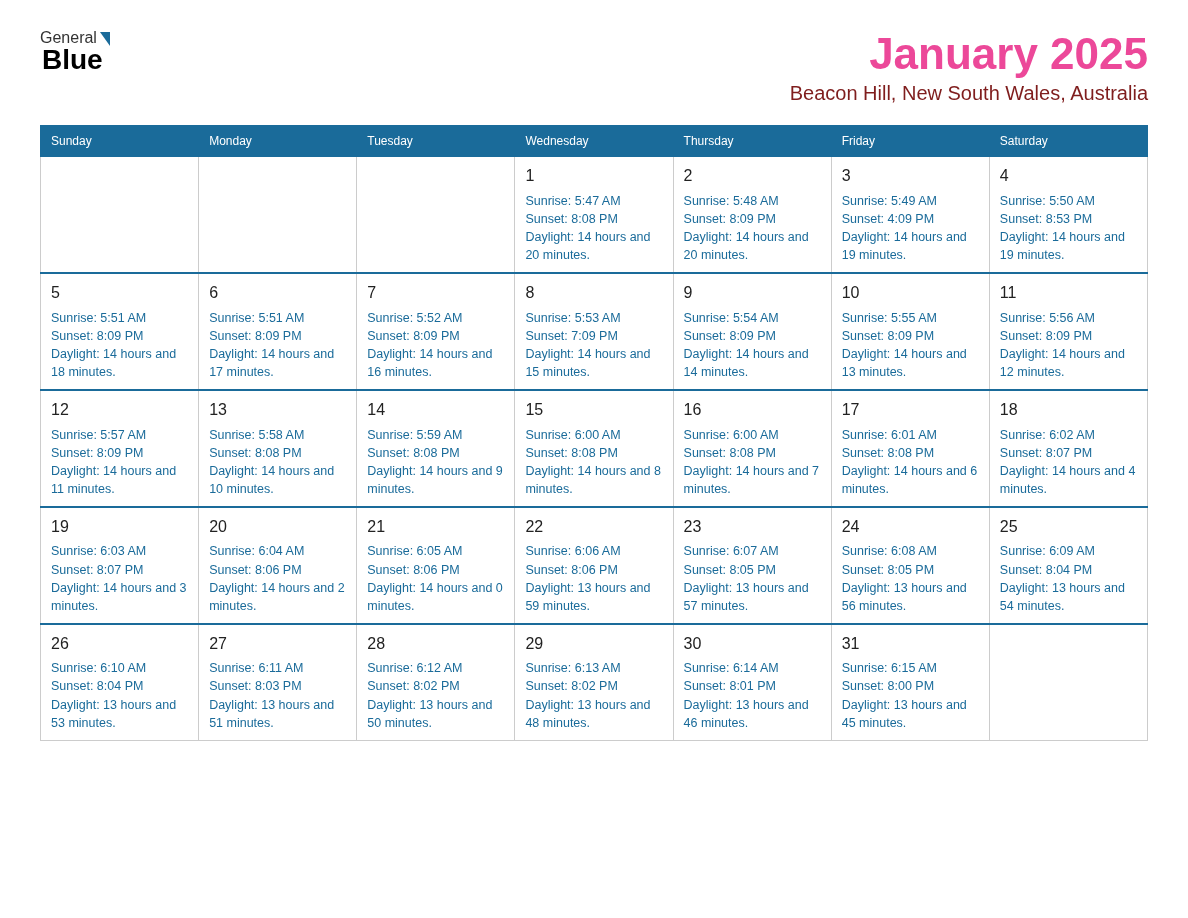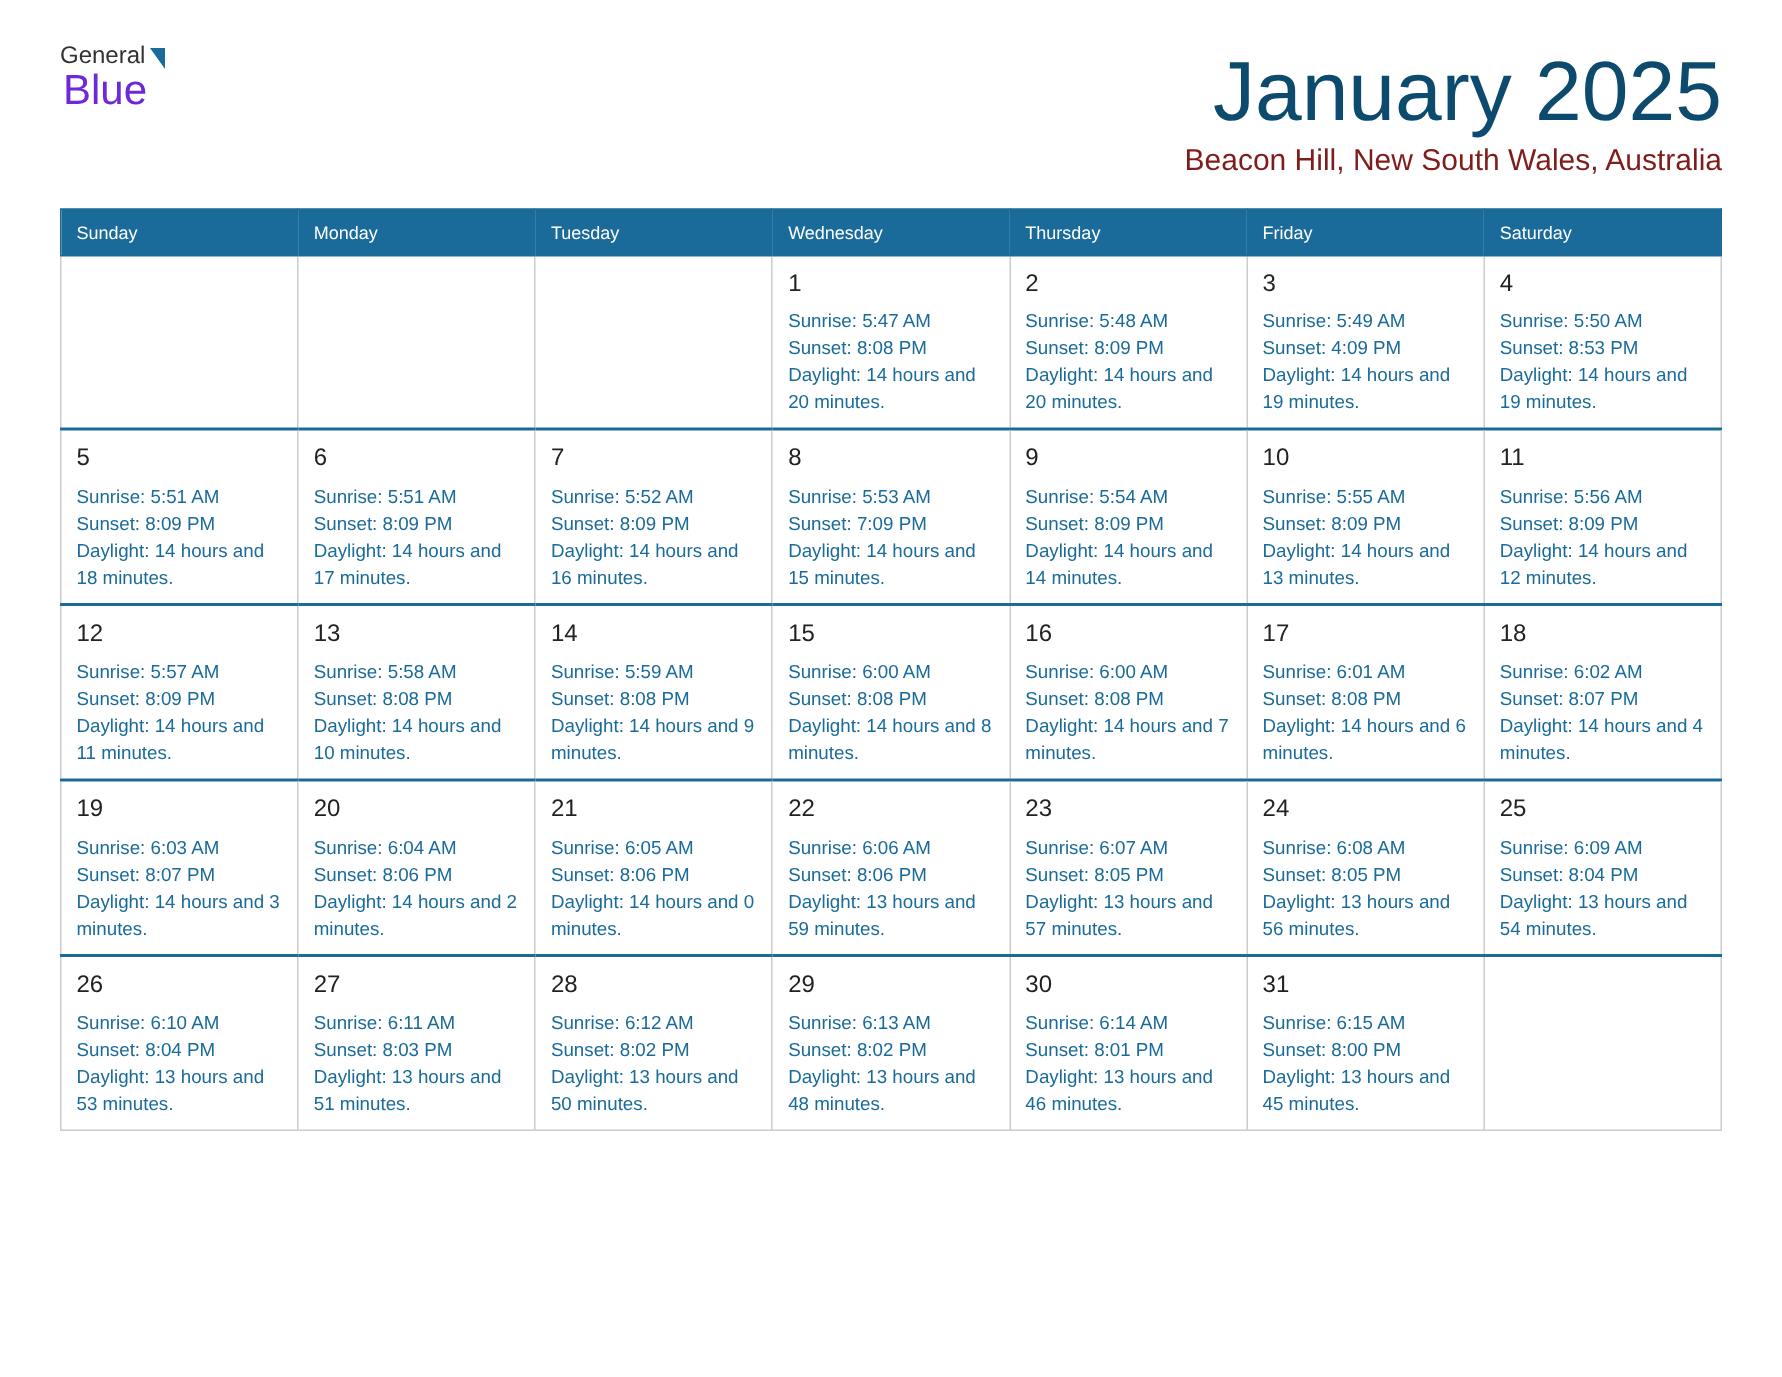--- a/index.html
+++ b/index.html
@@ -35,33 +35,33 @@
       display: inline-block;
       width: 0;
       height: 0;
       border-left: 10px solid transparent;
       border-right: 0px solid transparent;
       border-top: 14px solid #1a6b9a;
       margin-left: 3px;
       margin-top: 2px;
     }
     .logo-blue {
-      color: #6d28d9;
+      color: #000000;
       font-size: 28px;
-      font-weight: normal;
+      font-weight: bold;
       margin-top: -2px;
       padding-left: 2px;
     }
     .title-block {
       text-align: right;
     }
     .calendar-title {
-      font-size: 56px;
-      font-weight: normal;
-      color: #0c4a6e;
+      font-size: 44px;
+      font-weight: bold;
+      color: #ec4899;
       line-height: 1.1;
     }
     .calendar-subtitle {
       font-size: 20px;
       color: #7f1d1d;
       margin-top: 4px;
     }
     .calendar {
       width: 100%;
       border-collapse: collapse;

